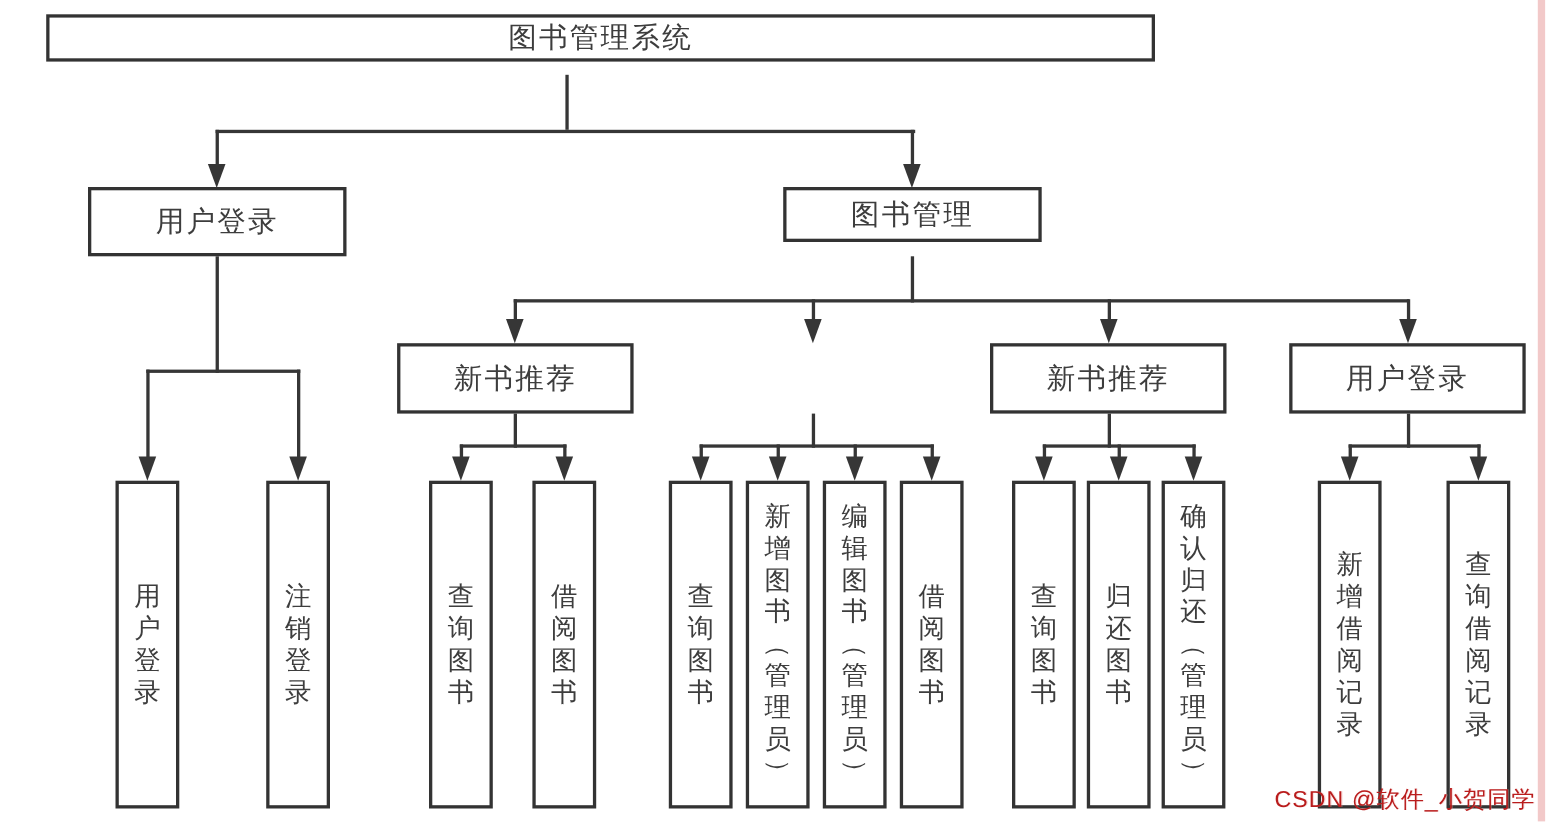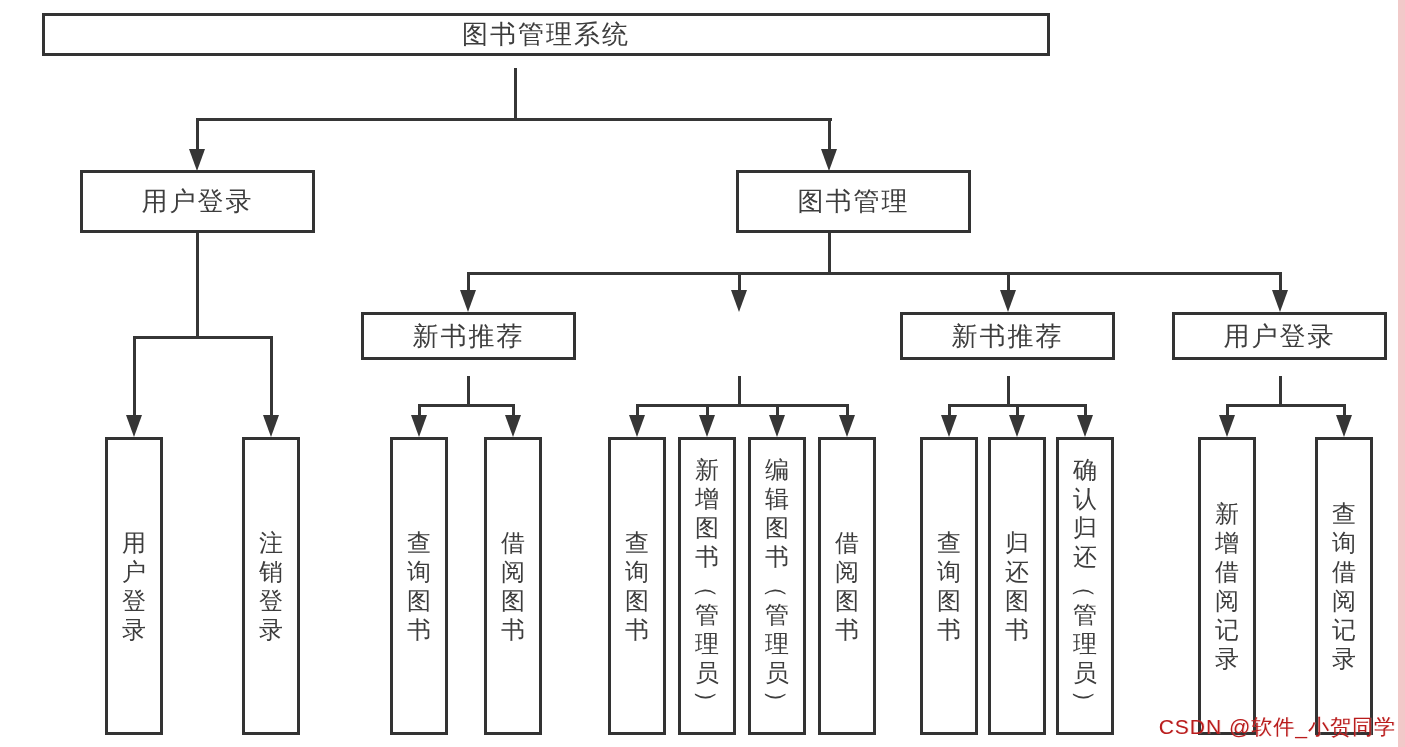--- a/index.html
+++ b/index.html
@@ -16,22 +16,22 @@
     position:absolute;
     box-sizing:border-box;
     border:3px solid #333333;
     background:#ffffff;
     display:flex;align-items:center;justify-content:center;
     font-size:26px;letter-spacing:2px;
     color:#3d3d3d;
   }
   .root  {left:12px;  top:13px;  width:1008px;height:43px;margin-left:30px;}
   .l1-a  {left:80px;  top:170px; width:235px; height:63px;}
-  .l1-b  {left:712px; top:170px; width:235px; height:63px;margin-left:24px;}
-  .l2    {top:312px;  width:215px;height:48px;}
+  .l1-b  {left:712px; top:170px; width:235px; height:50px;}
+  .l2    {top:312px;  width:215px;height:64px;}
   .l2-a  {left:361px;}
   .l2-b  {left:632px;}
   .l2-c  {left:900px;}
   .l2-d  {left:1172px;}
   
   .leaf{
     position:absolute;
     box-sizing:border-box;
     top:437px;width:58px;height:298px;
     border:3px solid #333333;

